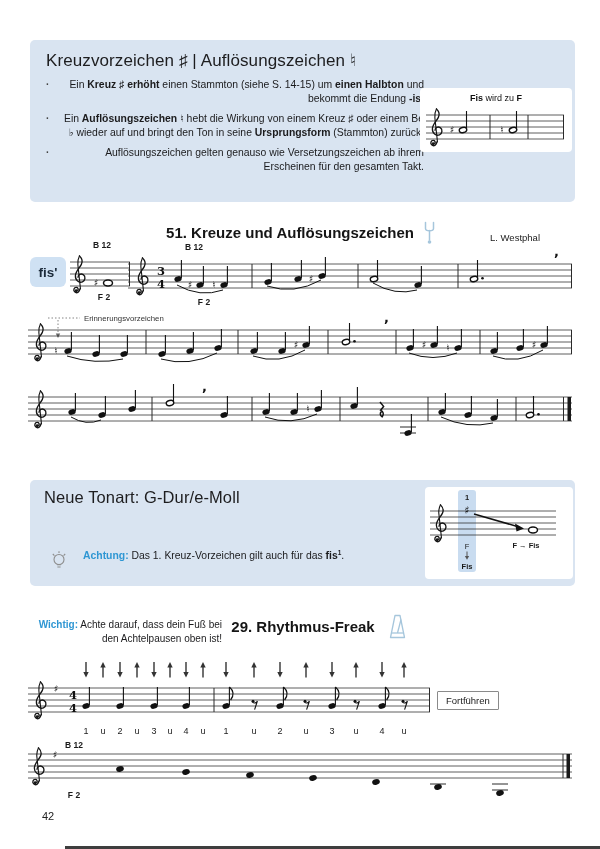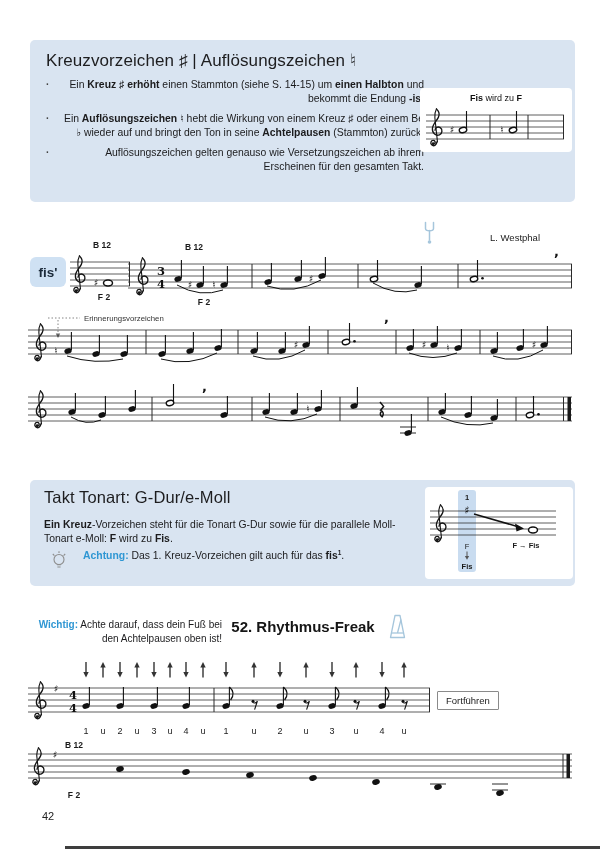--- a/index.html
+++ b/index.html
@@ -96,41 +96,42 @@
 
   <div class="infobox" style="left:30px;top:40px;width:545px;height:162px;">
     <div class="ib-title" style="left:16px;top:10px;">Kreuzvorzeichen ♯ | Auflösungszeichen ♮</div>
     <div class="bullets" style="left:16px;top:38px;width:378px;">
       <div class="bullet-row">
         <span class="bullet-dot">·</span>
         <span class="bullet-text"><span>Ein </span><span style="font-weight: 700;">Kreuz ♯ erhöht</span><span> einen Stammton (siehe S. 14-15) um </span><span style="font-weight: 700;">einen Halbton</span><span> und bekommt die Endung </span><span style="font-weight: 700;">-is</span><span>.</span></span>
       </div>
       <div class="bullet-row">
         <span class="bullet-dot">·</span>
-        <span class="bullet-text"><span>Ein </span><span style="font-weight: 700;">Auflösungszeichen</span><span> ♮ hebt die Wirkung von einem Kreuz ♯ oder einem Be ♭ wieder auf und bringt den Ton in seine </span><span style="font-weight: 700;">Achtelpausen</span><span> (Stammton) zurück.</span></span>
+        <span class="bullet-text"><span>Ein </span><span style="font-weight: 700;">Auflösungszeichen</span><span> ♮ hebt die Wirkung von einem Kreuz ♯ oder einem Be ♭ wieder auf und bringt den Ton in seine </span><span style="font-weight: 700;">Ursprungsform</span><span> (Stammton) zurück.</span></span>
       </div>
       <div class="bullet-row">
         <span class="bullet-dot">·</span>
         <span class="bullet-text"><span>Auflösungszeichen gelten genauso wie Versetzungszeichen ab ihrem Erscheinen für den gesamten Takt.</span></span>
       </div>
     </div>
     <div class="card" style="left:390px;top:48px;width:152px;height:64px;">
       <div class="card-caption"><span style="font-weight: 700;">Fis</span><span> wird zu </span><span style="font-weight: 700;">F</span></div>
       <svg width="144" height="56" style="display:block;margin:2px auto 0;">
         <path class="sl" d="M2 10H140M2 16H140M2 22H140M2 28H140M2 34H140"></path>
         <path class="bl" d="M66 10V34M104 10V34M139.5 10V34"></path>
         <use href="#gclef" x="4" y="2" width="17" height="46"></use>
         <text class="acc" x="28" y="28">♯</text>
         <use href="#h" x="39" y="25"></use>
         <text class="acc" x="78" y="28">♮</text>
         <use href="#h" x="89" y="25"></use>
       </svg>
     </div>
   </div>
 
+  <div class="ex-title" style="left:100px;top:224px;width:380px;">51. Kreuze und Auflösungszeichen</div>
   <svg class="abs" style="left:422px;top:221px;" width="15" height="24">
     <g fill="none" stroke="var(--icon-blue,#a6c6dc)" stroke-width="1.5" stroke-linecap="round">
       <path d="M3.5 1.5v6c0 3 8 3 8 0v-6"></path>
         <path d="M7.5 9.5V19"></path>
     </g>
     <circle cx="7.5" cy="21" r="1.8" fill="var(--icon-blue,#a6c6dc)"></circle>
   </svg>
   <div class="composer" style="left:440px;top:232px;width:100px;">L. Westphal</div>
 
   <div class="chip" style="left:30px;top:257px;width:36px;height:30px;">fis'</div>
@@ -239,22 +240,21 @@
       <use href="#q" x="414" y="29"></use>
       <use href="#q" x="440" y="32"></use>
       <use href="#q" x="466" y="35"></use>
       <path class="slur" d="M413 34 Q439 46 465 40"></path>
       <use href="#h" x="502" y="32"></use>
       <circle cx="510.5" cy="31.2" r="1.3" fill="#111"></circle>
     </g>
   </svg>
 
   <div class="infobox" style="left:30px;top:480px;width:545px;height:106px;">
-    <div class="ib-title" style="left:14px;top:8px;font-size:16.5px;">Takt Tonart: G-Dur/e-Moll</div>
-    <div class="kb-body" style="left:14px;top:38px;width:372px;"><span style="font-weight: 700;">Ein Kreuz</span><span>-Vorzeichen steht für die Tonart G-Dur sowie für die parallele Moll-Tonart e-Moll: </span><span style="font-weight: 700;">F</span><span> wird zu </span><span style="font-weight: 700;">Fis</span><span>.</span></div>
+    <div class="ib-title" style="left:14px;top:8px;font-size:16.5px;">Neue Tonart: G-Dur/e-Moll</div>
     <div class="tip" style="left:16px;top:70px;width:380px;">
       <svg class="tip-icon" width="18" height="22">
         <g fill="none" stroke="#8d8d8d" stroke-width="1.1">
           <circle cx="9" cy="9.5" r="5"></circle>
           <path d="M7 14.8h4M7.4 17h3.2M2.8 4l1.6 1.6M15.2 4l-1.6 1.6M9 1.2v1.8"></path>
         </g>
       </svg>
       <span><span style="font-weight: 700; color: var(--accent);">Achtung:</span><span> Das 1. Kreuz-Vorzeichen gilt auch für das </span><span style="font-weight: 700;">fis</span><sup style="font-weight: 700;">1</sup><span>.</span></span>
     </div>
     <div class="card" style="left:395px;top:7px;width:148px;height:92px;">
@@ -270,21 +270,21 @@
         <text class="exlbl" x="98" y="61">F → Fis</text>
         <text class="exlbl2" x="39" y="62">F</text>
         <path d="M39 64.5v5" stroke="#555" stroke-width="1"></path>
         <path d="M36.9 69h4.2L39 72.8z" fill="#555"></path>
         <text class="exlbl" x="39" y="82">Fis</text>
       </svg>
     </div>
   </div>
 
   <div class="note-text" style="left:30px;top:618px;width:192px;"><span style="font-weight: 700; color: var(--accent);">Wichtig:</span><span> Achte darauf, dass dein Fuß bei den Achtelpausen oben ist!</span></div>
-  <div class="ex-title" style="left:153px;top:618px;width:300px;">52. Rhythmus-Freak</div>
+  <div class="ex-title" style="left:153px;top:618px;width:300px;">29. Rhythmus-Freak</div>
   <svg class="abs" style="left:388px;top:614px;" width="19" height="26">
     <g fill="none" stroke="var(--icon-blue,#a6c6dc)" stroke-width="1.3" stroke-linejoin="round">
       <path d="M7 1.5h5l4.5 22h-14z"></path>
       <path d="M9.5 19L13 5.5"></path>
       <path d="M3.5 19h12"></path>
     </g>
   </svg>
 
   <svg class="abs" style="left:28px;top:658px;" width="420" height="82">
     <g>

